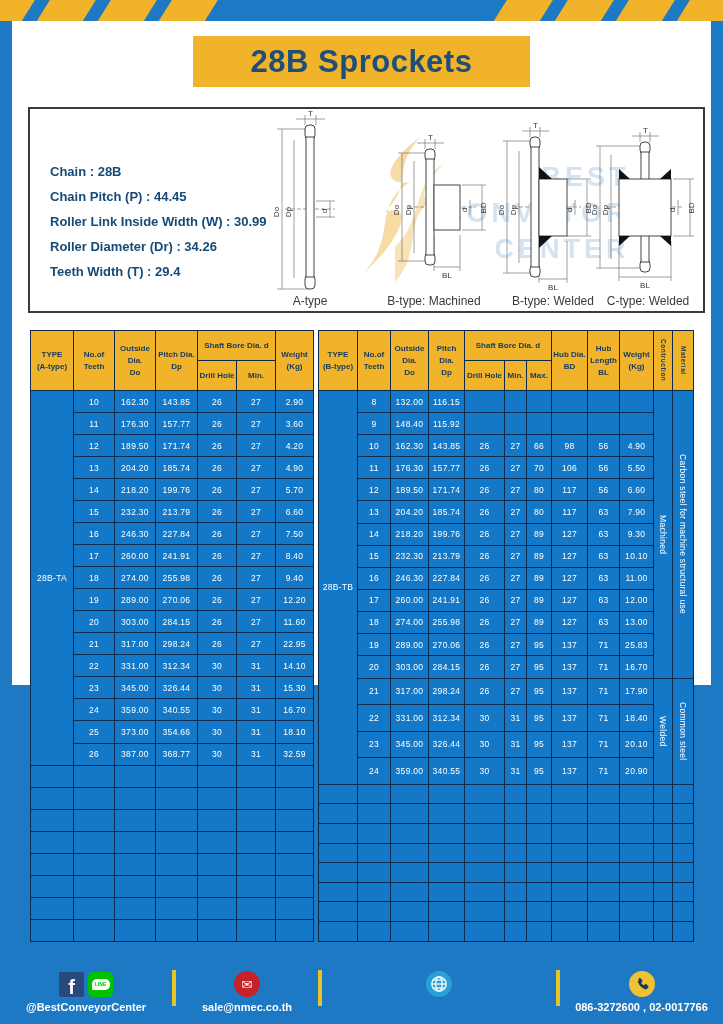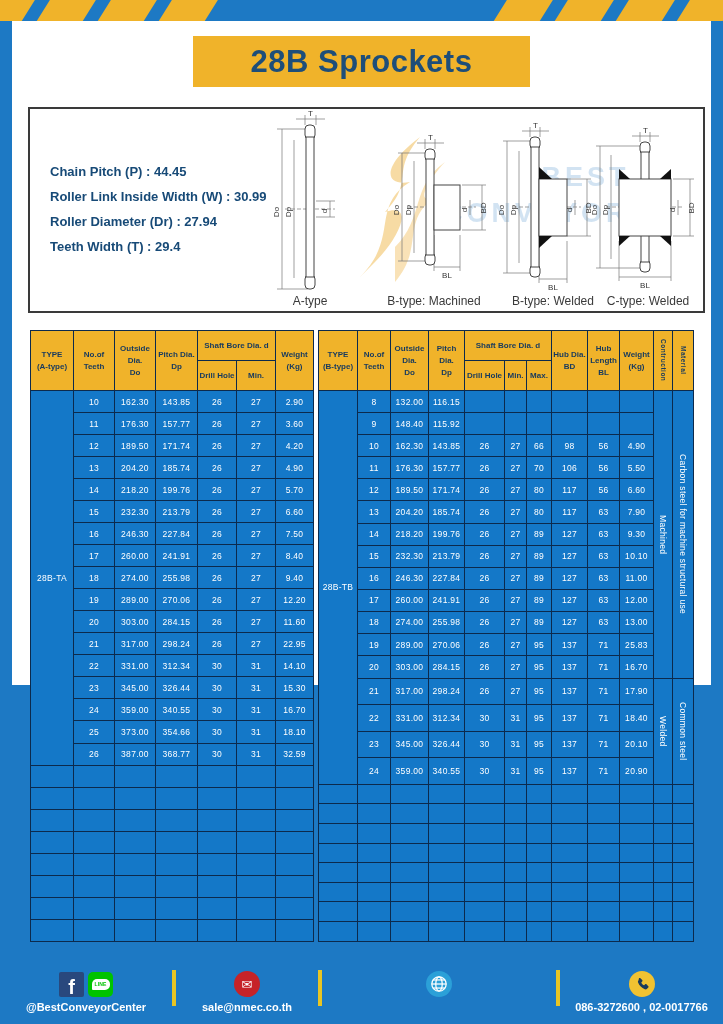--- a/index.html
+++ b/index.html
@@ -81,29 +81,31 @@
 </div>
 
 <div class="page">
 
   <div class="title-box">
     <span>28B Sprockets</span>
   </div>
 
   <div class="diagram-box">
     <div class="specs">
+      <div>Chain  : 28B</div>
       <div>Chain Pitch (P)  : 44.45</div>
       <div>Roller Link Inside Width (W)  : 30.99</div>
-      <div>Roller Diameter (Dr)  : 27.94</div>
+      <div>Roller Diameter (Dr)  : 34.26</div>
       <div>Teeth Width (T)  : 29.4</div>
     </div>
 
     <div class="watermark">
       <div>BEST</div>
       <div>CONVEYOR</div>
+      <div>CENTER</div>
     </div>
     <svg class="wm-swoosh" width="110" height="160" viewBox="0 0 110 160">
       <path d="M20 150 C60 110 30 80 70 55 C45 60 40 40 80 10 C50 45 75 55 45 85 C75 75 60 110 35 135 Z" fill="#f2c469"></path>
       <path d="M55 155 C85 120 60 95 95 70 C70 80 95 45 105 35 C70 60 85 90 55 120 Z" fill="#f2c469" opacity="0.8"></path>
     </svg>
 
     <svg class="diagram-svg" width="673" height="202" viewBox="0 0 673 202">
       <g stroke="#777" stroke-width="0.7" fill="none">
 
         <line x1="252" y1="20" x2="252" y2="180"></line>

